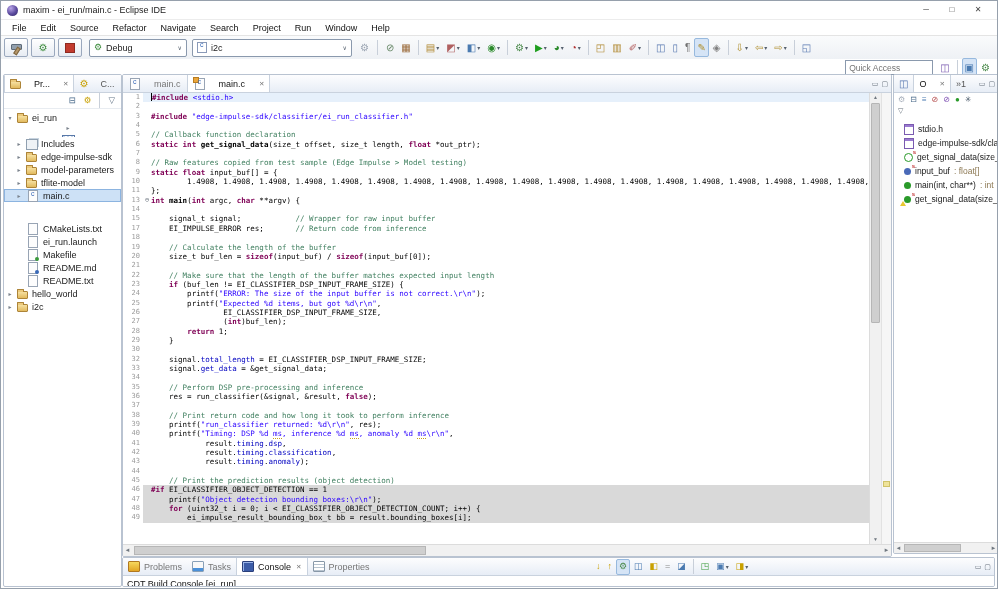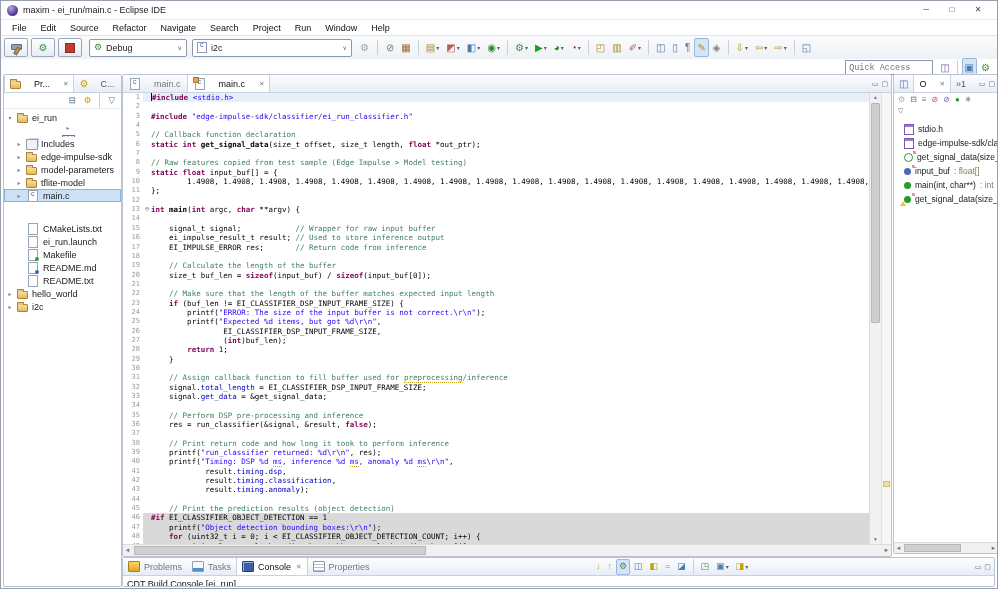--- a/index.html
+++ b/index.html
@@ -27,21 +27,21 @@
   .chev{font-size:6px;color:#56616e;}
   .mini-c{width:8px;height:9px;border:1px solid #8a9ab8;background:#fff;position:relative;flex:none;}
   .mini-c::after{content:"c";position:absolute;left:2px;top:-2px;font-size:7px;color:#3a6ab8;}
   #tb-icons{display:flex;align-items:center;gap:1px;}
   .tbtn{height:17px;display:flex;align-items:center;padding:0 2px;border:1px solid transparent;border-radius:2px;}
   .tbtn.sel{background:#d5e4f6;border-color:#97b9de;}
   .tg{font-size:10px;line-height:1;}
   .ddv{font-size:6px;color:#56616e;margin-left:1px;}
   .tsep{width:1px;height:15px;background:#c8cfd9;margin:0 3px;flex:none;}
   #qa-row{height:17px;display:flex;justify-content:flex-end;align-items:center;padding-right:4px;gap:4px;}
-  #quick-access{width:80px;height:13px;font-size:8.5px;border:1px solid #8a99ad;padding:0 3px;font-family:Liberation Mono, monospace;color:#333;margin-left:43px;}
+  #quick-access{width:80px;height:13px;font-size:8.5px;border:1px solid #8a99ad;padding:0 3px;font-family:Liberation Sans, sans-serif;color:#333;margin-left:43px;}
   #persp-btns{display:flex;align-items:center;gap:1px;}
   
   .panel{position:absolute;background:#fff;border:1px solid #b9c3d1;border-radius:2px;overflow:hidden;}
   .ptabs{height:17px;display:flex;align-items:stretch;background:linear-gradient(#fdfdfe,#e7edf6);border-bottom:1px solid #c9d2de;font-size:9px;color:#555;flex:none;}
   .ptab{display:flex;align-items:center;gap:12px;padding:0 5px;white-space:nowrap;}
   .ptab.act{background:#fff;border-right:1px solid #c9d2de;border-left:1px solid #c9d2de;color:#111;}
   .tclose{font-size:6.5px;color:#777;margin-left:1px;}
   .tlabel.dim{color:#777;}
   .pctl{margin-left:auto;display:flex;gap:3px;padding:0 3px;align-items:center;color:#66707c;font-size:7px;}
   .pcbtn{line-height:1;}
@@ -472,27 +472,20 @@
             </div>
           </div>
           <div class="cline">
             <span class="ln">11</span>
             <div class="lbody">
               <span class="fold"></span>
               <pre class="ct"><span class="sp">};</span></pre>
             </div>
           </div>
           <div class="cline">
-            <span class="ln">12</span>
-            <div class="lbody">
-              <span class="fold"></span>
-              <pre class="ct"></pre>
-            </div>
-          </div>
-          <div class="cline">
             <span class="ln">13</span>
             <div class="lbody">
               <span class="fold">⊖</span>
               <pre class="ct"><span class="sk">int</span><span class="sp"> </span><span class="sf">main</span><span class="sp">(</span><span class="sk">int</span><span class="sp"> argc, </span><span class="sk">char</span><span class="sp"> **argv) {</span></pre>
             </div>
           </div>
           <div class="cline">
             <span class="ln">14</span>
             <div class="lbody">
               <span class="fold"></span>
@@ -500,27 +493,20 @@
             </div>
           </div>
           <div class="cline">
             <span class="ln">15</span>
             <div class="lbody">
               <span class="fold"></span>
               <pre class="ct"><span class="sp">    signal_t signal;            </span><span class="sc">// Wrapper for raw input buffer</span></pre>
             </div>
           </div>
           <div class="cline">
-            <span class="ln">16</span>
-            <div class="lbody">
-              <span class="fold"></span>
-              <pre class="ct"><span class="sp">    ei_impulse_result_t result; </span><span class="sc">// Used to store inference output</span></pre>
-            </div>
-          </div>
-          <div class="cline">
             <span class="ln">17</span>
             <div class="lbody">
               <span class="fold"></span>
               <pre class="ct"><span class="sp">    EI_IMPULSE_ERROR res;       </span><span class="sc">// Return code from inference</span></pre>
             </div>
           </div>
           <div class="cline">
             <span class="ln">18</span>
             <div class="lbody">
               <span class="fold"></span>
@@ -602,27 +588,20 @@
             <div class="lbody">
               <span class="fold"></span>
               <pre class="ct"><span class="sp">    }</span></pre>
             </div>
           </div>
           <div class="cline">
             <span class="ln">30</span>
             <div class="lbody">
               <span class="fold"></span>
               <pre class="ct"></pre>
-            </div>
-          </div>
-          <div class="cline">
-            <span class="ln">31</span>
-            <div class="lbody">
-              <span class="fold"></span>
-              <pre class="ct"><span class="sc">    // Assign callback function to fill buffer used for </span><span class="sc squ">preprocessing</span><span class="sc">/inference</span></pre>
             </div>
           </div>
           <div class="cline">
             <span class="ln">32</span>
             <div class="lbody">
               <span class="fold"></span>
               <pre class="ct"><span class="sp">    signal.</span><span class="sm">total_length</span><span class="sp"> = EI_CLASSIFIER_DSP_INPUT_FRAME_SIZE;</span></pre>
             </div>
           </div>
           <div class="cline">

